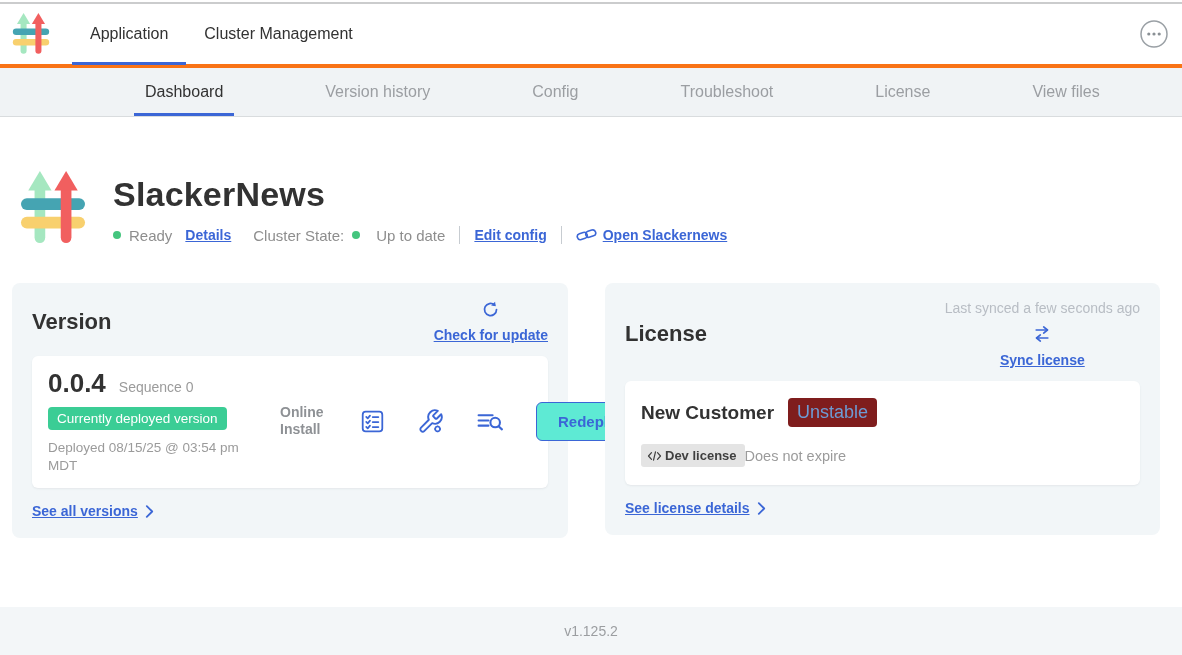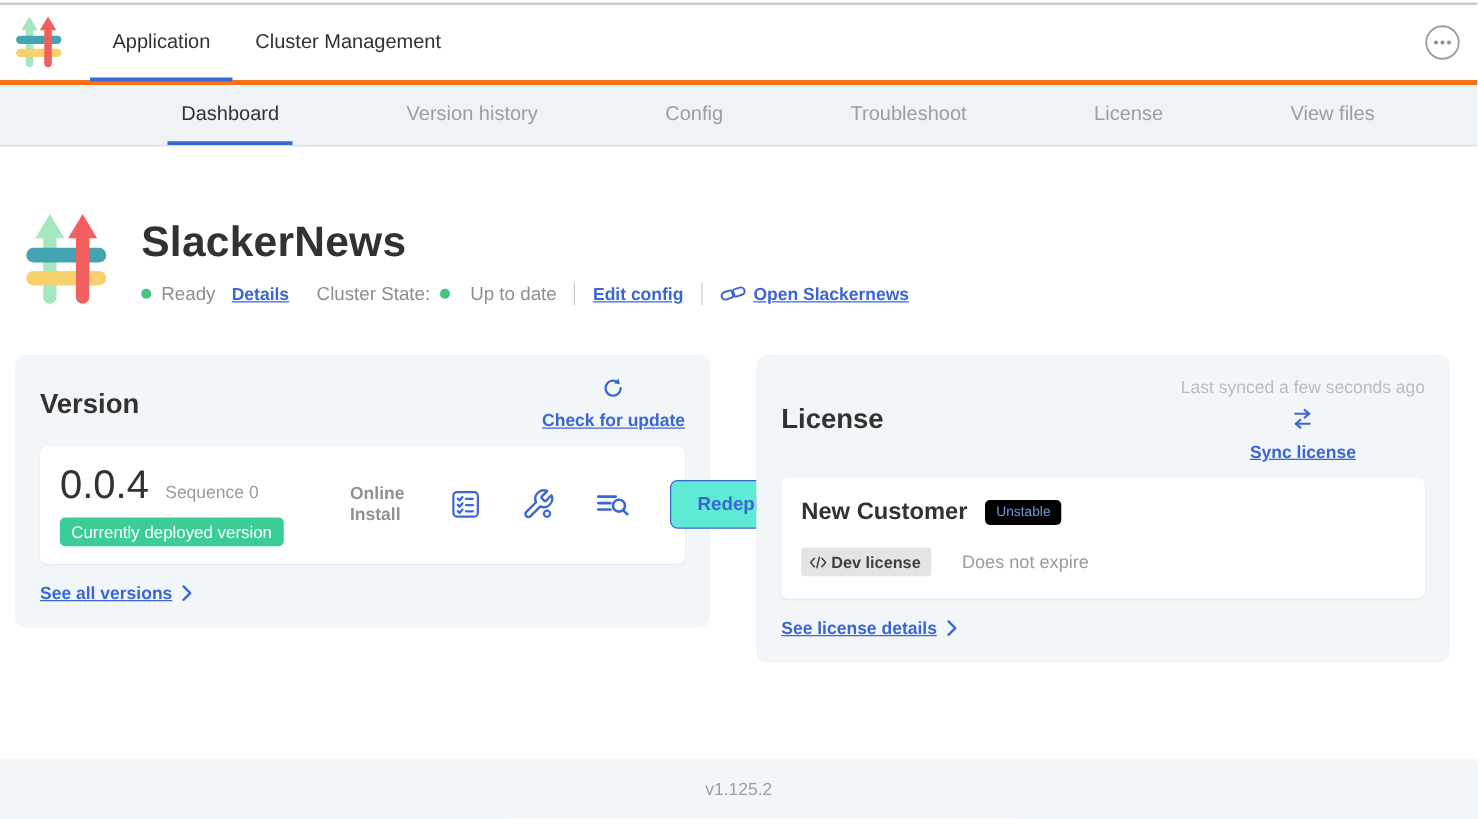--- a/index.html
+++ b/index.html
@@ -55,37 +55,37 @@
   .version-card{width:556px;padding:17px 20px 18px;}
   .license-card{width:555px;padding:17px 20px 18px;}
   .card-header{display:flex;align-items:center;justify-content:space-between;}
   .card-title{font-size:22px;font-weight:bold;color:var(--dark);}
   .header-right{display:flex;align-items:center;gap:8px;flex-direction:column;}
   .inner-card{background:#fff;border-radius:6px;margin-top:13px;box-shadow:0 1px 2px rgba(120,130,140,.12);}
 
   .version-inner{padding:12px 16px 14px;display:flex;align-items:center;}
   .version-left{width:224px;flex:none;}
   .version-row1{display:flex;align-items:baseline;gap:13px;}
-  .version-number{font-size:32px;font-weight:normal;color:var(--dark);}
+  .version-number{font-size:26px;font-weight:bold;color:var(--dark);}
   .sequence{font-size:14px;color:#9b9b9b;}
   .deployed-badge{display:inline-block;margin-top:8px;background:var(--green-badge);color:#fff;font-size:13.5px;padding:4px 9px;border-radius:4px;}
   .deployed-at{margin-top:9px;font-size:13.5px;color:#9b9b9b;width:210px;line-height:1.3;}
   .version-right{display:flex;align-items:center;gap:32px;margin-left:8px;}
   .install-type{font-size:14px;font-weight:bold;color:#8e9195;width:48px;line-height:1.25;}
   .icon-btn{background:none;border:none;padding:0;cursor:pointer;display:flex;align-items:center;}
   .redeploy-btn{border:1px solid var(--blue);color:var(--blue);background:#5eead4;font-weight:bold;font-size:15px;padding:10px 21px;border-radius:6px;cursor:pointer;font-family:inherit;}
   .see-link{margin-top:15px;display:inline-flex;align-items:center;gap:7px;cursor:pointer;}
 
   .license-inner{padding:17px 16px 18px;}
   .license-row1{display:flex;align-items:center;gap:14px;}
   .customer-name{font-size:19px;font-weight:bold;color:var(--dark);}
-  .channel-badge{background:#000000;color:#6d9bd3;font-size:11px;padding:4px 9px;border-radius:4px;}
+  .channel-badge{background:#7f1d1d;color:#6d9bd3;font-size:18px;padding:4px 9px;border-radius:4px;}
   .license-row2{display:flex;align-items:center;margin-top:17px;}
   .type-badge{background:#e4e4e4;color:#3f3f3f;font-size:13px;font-weight:bold;padding:4px 8px 4px 6px;border-radius:3px;display:inline-flex;align-items:center;gap:3px;}
-  .expiry{font-size:14.5px;color:#9b9b9b;padding-left:25px;}
+  .expiry{font-size:14.5px;color:#9b9b9b;}
   .last-synced{font-size:14px;color:var(--light-gray-text);margin-right:0;}
 
   
   .footer{position:absolute;left:0;bottom:0;width:100%;height:48px;background:#f3f6f8;display:flex;align-items:center;justify-content:center;font-size:14px;color:#9b9ea1;}
 </style>
 </head>
 <body>
 
 <div class="top-hairline"></div>
 
@@ -189,20 +189,21 @@
       </span>
     </div>
 
     <div class="inner-card version-inner">
       <div class="version-left">
         <div class="version-row1">
           <span class="version-number">0.0.4</span>
           <span class="sequence">Sequence 0</span>
         </div>
         <span class="deployed-badge">Currently deployed version</span>
+        <div class="deployed-at">Deployed 08/15/25 @ 03:54 pm MDT</div>
       </div>
       <div class="version-right">
         <span class="install-type">Online Install</span>
         <button class="icon-btn">
           <svg width="25" height="25" viewBox="0 0 24 24">
             <g fill="none" stroke="#3b66d6" stroke-width="1.7" stroke-linecap="round" stroke-linejoin="round">
               <rect x="2.6" y="2.6" width="18.8" height="18.8" rx="2.8"></rect>
               <polyline points="6,7.6 7.4,9 9.6,6.4"></polyline>
                 <line x1="12.2" y1="7.7" x2="17.6" y2="7.7"></line>
               <polyline points="6,12.4 7.4,13.8 9.6,11.2"></polyline>

